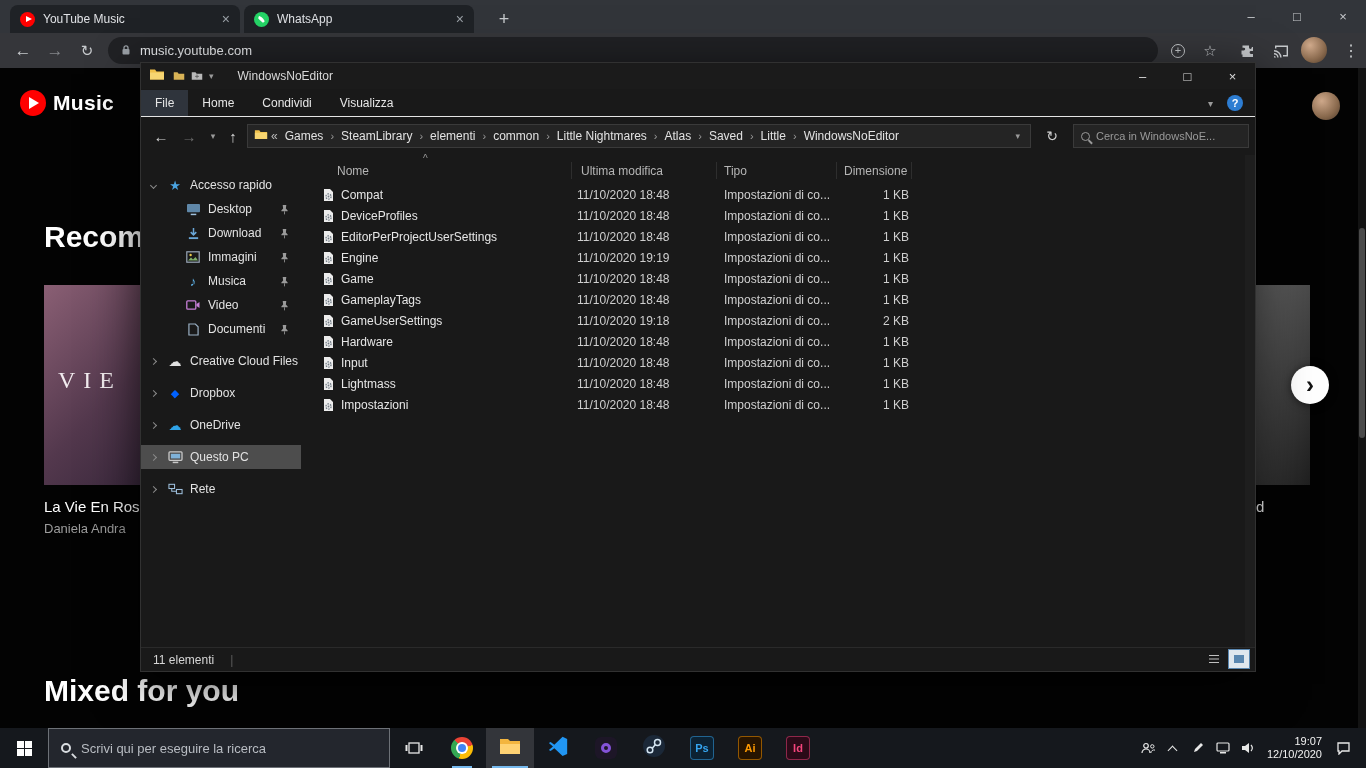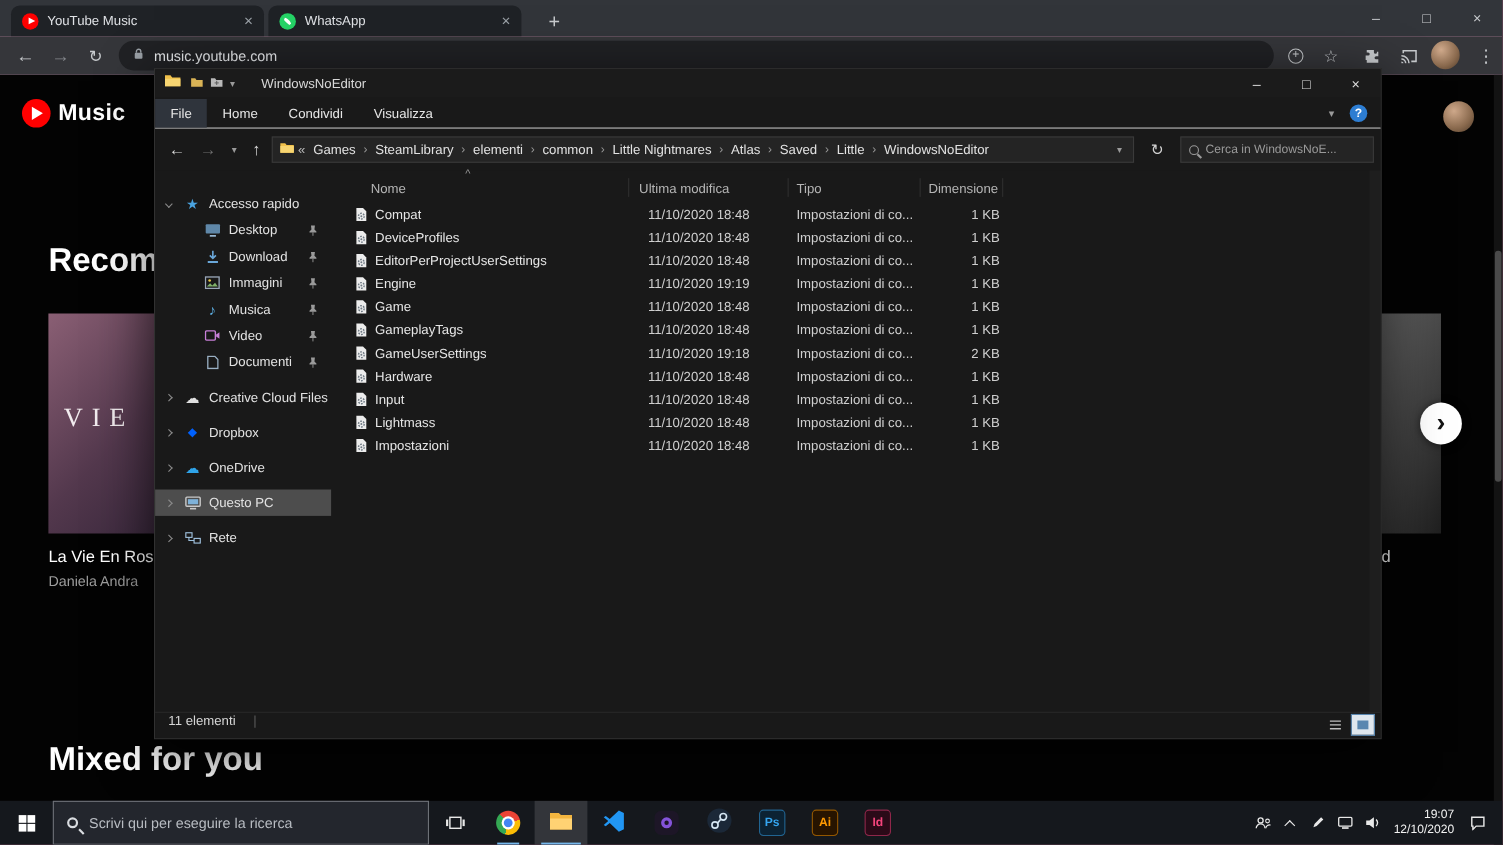--- a/index.html
+++ b/index.html
@@ -99,25 +99,25 @@
   .fh{position:absolute;top:7px;white-space:nowrap}
   .h-name{left:36px}.h-mod{left:280px}.h-type{left:423px}.h-size{left:543px}
   .sortcaret{position:absolute;left:122px;top:-4px;font-size:10px;color:#9a9a9a}
   .vline{position:absolute;top:5px;height:17px;border-left:1px solid #2e2e2e}
   .v1{left:270px}.v2{left:415px}.v3{left:535px}.v4{left:610px}
   .frows{position:absolute;top:30px;left:0;right:10px}
   .frow{position:relative;height:21px;font-size:12px}
   .fcell{position:absolute;top:3px;white-space:nowrap}
   .cell-icon{left:20px;top:3px;width:14px;height:14px}
   .cell-name{left:40px;color:#e6e6e6;max-width:226px;overflow:hidden}
-  .cell-mod{left:288px;color:#cfcfcf}
+  .cell-mod{left:276px;color:#cfcfcf}
   .cell-type{left:423px;color:#cfcfcf;max-width:108px;overflow:hidden}
   .cell-size{left:520px;width:88px;text-align:right;color:#cfcfcf}
   .fscroll{position:absolute;right:0;top:0;bottom:0;width:10px;background:#1e1e1e}
-  .ex-status{position:absolute;left:0;right:0;bottom:0;height:24px;border-top:1px solid #2a2a2a;display:flex;align-items:flex-start;font-size:12px;color:#d6d6d6;padding-left:12px;gap:16px;background:#191919}
+  .ex-status{position:absolute;left:0;right:0;bottom:0;height:24px;border-top:1px solid #2a2a2a;display:flex;align-items:center;font-size:12px;color:#d6d6d6;padding-left:12px;gap:16px;background:#191919}
   .st-sep{color:#5a5a5a}
   .viewbtns{position:absolute;right:6px;bottom:3px;display:flex;gap:5px}
   .vbtn{width:20px;height:18px;display:flex;align-items:center;justify-content:center}
   .vbtn.hl{background:#dfe7ee;outline:1px solid #5a87b0}
 
   
   .taskbar{position:absolute;left:0;bottom:0;width:1366px;height:40px;background:#15181d;z-index:30;display:flex;align-items:stretch}
   .tb-start{width:48px;display:flex;align-items:center;justify-content:center}
   .winlogo{width:15px;height:15px;display:grid;grid-template-columns:7px 7px;grid-template-rows:7px 7px;gap:1px}
   .winlogo i{background:#fff}

